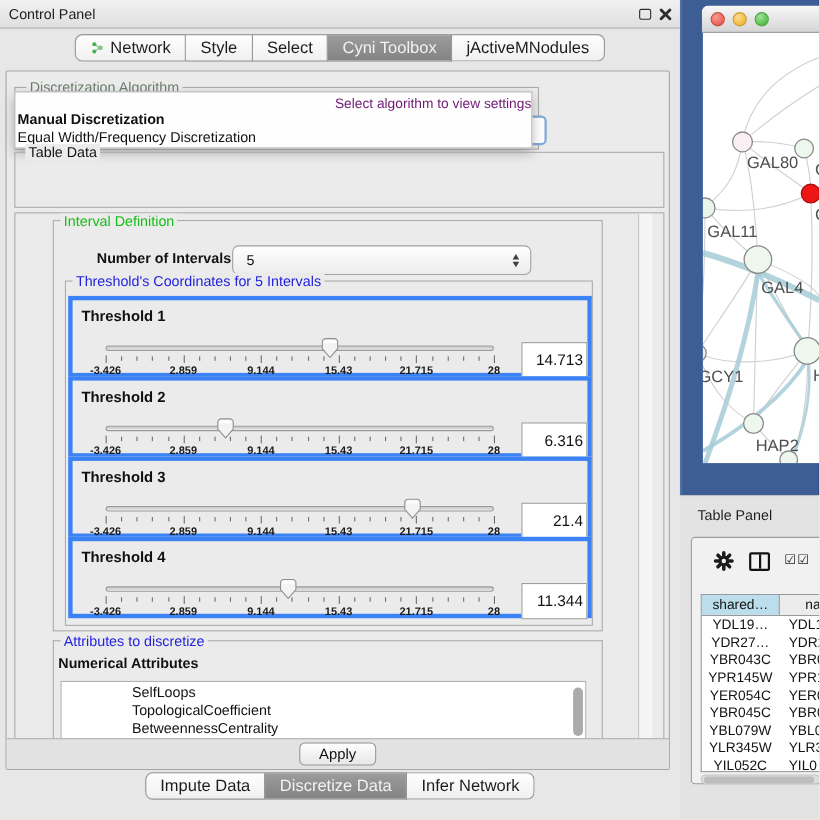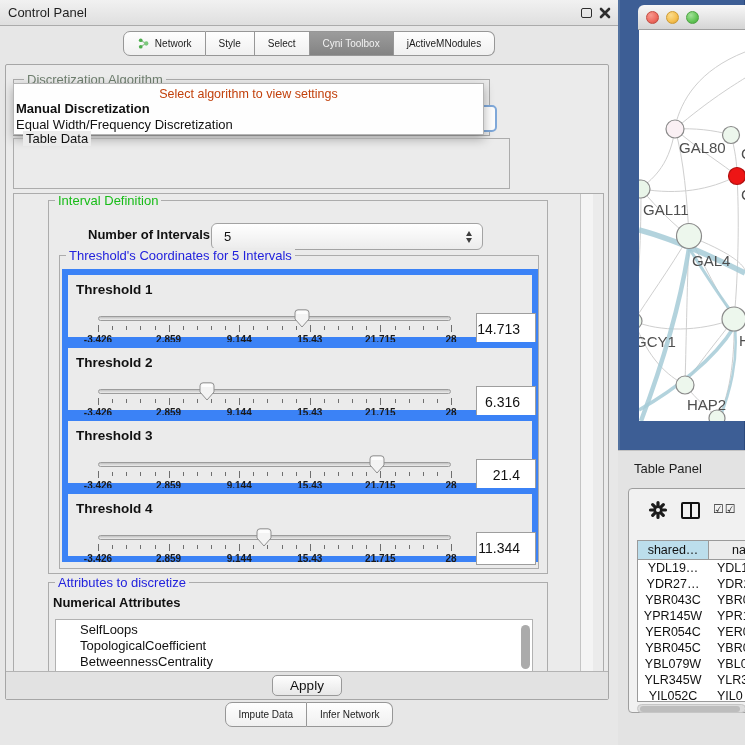--- a/index.html
+++ b/index.html
@@ -12,21 +12,21 @@
   #cp { left:0; top:0; width:618px; height:745px; background:#E7E7E7; }
   #cp-titlebar { left:0; top:0; width:618px; height:26px;
     background:linear-gradient(#F1F1F1,#DFDFDF); border-bottom:1px solid #ABABAB; }
   #cp-title { left:8px; top:0; line-height:25px; font-size:13px; color:#1E1E1E; }
   #float-btn { left:581px; top:8px; width:11px; height:10px; border:1.5px solid #2E2E2E; border-radius:2px; background:transparent; }
   #close-btn { left:599px; top:7px; width:12px; height:12px; }
 
   
   .segbar { display:flex; justify-content:center; }
   .seg { display:flex; align-items:center; gap:5px; height:25px; padding:0 13px;
-    font-size:10px; color:#1C1C1C; background:linear-gradient(#FEFEFE,#F0F0F0);
+    font-size:15px; color:#1C1C1C; background:linear-gradient(#FEFEFE,#F0F0F0);
     border:1px solid #979797; border-left:none; cursor:default; }
   .seg:first-child { border-left:1px solid #979797; border-radius:7px 0 0 7px; }
   .seg:last-child { border-radius:0 7px 7px 0; }
   .seg.active { background:linear-gradient(#9C9C9C,#838383); color:#F2F2F2; }
 
   #top-tabbar { left:0; top:31px; width:618px; }
   #bottom-tabbar { left:0; top:702px; width:618px; }
 
   #content-frame { left:5px; top:64px; width:604px; height:636px;
     border:1px solid #A6A6A6; background:#EBEBEB; border-radius:2px; }
@@ -34,25 +34,25 @@
   .group { position:absolute; border:1px solid #ACACAC; }
   .group-title { position:absolute; top:-8px; font-size:13px; background:#EBEBEB; padding:0 3px; white-space:nowrap; }
 
   #algo-group { left:7px; top:14px; width:477px; height:57px; }
   #algo-title { left:10px; color:#6F7F6F; }
   #algo-combo-fragment { left:465px; top:40px; width:26px; height:27px;
     background:#FDFDFD; border:2px solid #7FA8D9; border-radius:5px; }
 
   #algo-popup { left:7px; top:18px; width:471px; height:52px; background:#FEFEFE;
     border:1px solid #B5B5B5; box-shadow:0 4px 10px rgba(0,0,0,.3); }
-  #popup-hint { width:100%; text-align:center; margin-top:3px; font-size:12.5px; color:#c2410c; }
+  #popup-hint { width:100%; text-align:right; margin-top:3px; font-size:12.5px; color:#701a75; }
   .popup-opt { padding-left:2px; font-size:13px; line-height:15.5px; color:#111; }
   .popup-opt.selected { font-weight:bold; }
 
-  #tabledata-group { left:7px; top:73px; width:497px; height:51px; }
+  #tabledata-group { left:7px; top:73px; width:591px; height:51px; }
   #tabledata-title { left:9px; color:#111; }
 
   .combo { position:absolute; background:linear-gradient(#FFFFFF,#ECECEC);
     border:1px solid #A3A3A3; border-radius:6px; font-size:13px; color:#111; }
   .combo .combo-text { position:absolute; left:12px; top:0; line-height:25px; white-space:nowrap; }
   .spin { position:absolute; right:9px; top:50%; width:7px; height:14px; transform:translateY(-50%); }
   .spin:before, .spin:after { content:""; position:absolute; left:0; border-left:3.5px solid transparent; border-right:3.5px solid transparent; }
   .spin:before { top:1px; border-bottom:5px solid #3F3F3F; }
   .spin:after { bottom:1px; border-top:5px solid #3F3F3F; }
 
@@ -63,35 +63,35 @@
 
   #interval-group { left:34px; top:6px; width:500px; height:374px; }
   #interval-title { left:6px; color:#18BC18; }
   #num-label { left:39px; top:26px; font-size:13px; font-weight:bold; color:#111; }
   #num-combo { left:162px; top:22px; width:272px; height:27px; }
 
   #thresh-group { left:10px; top:54px; width:480px; height:314px; border:1px solid #ACACAC; position:absolute; }
   #thresh-title { left:6px; color:#2222DD; }
   #thresh-stack { position:absolute; left:2px; top:14px; width:476px; }
 
-  .tbox { position:relative; width:476px; height:74px; border:6px solid #3b82f6; background:#EBEBEB; margin-top:-1px; }
+  .tbox { position:relative; width:476px; height:74px; border:4px solid #3b82f6; background:#EBEBEB; margin-top:-1px; }
   .tbox-label { position:absolute; left:8px; top:7px; font-size:13.5px; font-weight:bold; color:#111; }
   .track { position:absolute; left:30px; top:41px; width:353px; height:5px; border:1px solid #9C9C9C; border-radius:3px; background:linear-gradient(#C2C2C2,#EDEDED); }
   .thumb { position:absolute; top:34px; width:16px; height:19px; }
   .tick { position:absolute; width:1px; background:#6E6E6E; }
   .tick.minor { top:51px; height:4px; }
   .tick.major { top:50px; height:7px; }
   .ticklabel { position:absolute; top:59px; transform:translateX(-50%); font-size:10px; font-weight:bold; color:#1A1A1A; white-space:nowrap; }
   .valuebox { position:absolute; left:408px; top:38px; width:60px; height:33px; background:#FFF; border:1px solid #9E9E9E;
-    font-size:14px; color:#111; text-align:right; line-height:31px; padding-right:15px; }
+    font-size:14px; color:#111; text-align:right; line-height:31px; padding-right:3px; }
 
   #attr-group { left:34px; top:388px; width:500px; height:95px; border-bottom:none; }
   #attr-title { left:6px; color:#2222DD; }
   #attr-sub { left:4px; top:12px; position:absolute; font-size:13px; font-weight:bold; color:#111;text-align:center; }
-  #attr-list { position:absolute; left:6px; top:36px; width:478px; height:53px; background:#FFF; border:1px solid #B2B2B2; overflow:hidden; }
+  #attr-list { position:absolute; left:6px; top:36px; width:478px; height:53px; background:#FFF; border:1px solid #B2B2B2; overflow:hidden;padding-left:40px; }
   .attr-item { padding-left:24px; font-size:13px; line-height:16px; color:#111; white-space:nowrap; }
   #attr-list-items { padding-top:2px; }
   #attr-scroll { position:absolute; right:2px; top:5px; width:9px; height:44px; background:#ABABAB; border-radius:5px; }
 
   #apply-strip { left:0; bottom:0; width:602px; height:28px; background:#E2E2E2; border-top:1px solid #B3B3B3; text-align:center; }
   #apply-btn { display:inline-block; margin-top:3px; height:21px; padding:0 17px; line-height:19px;
     background:linear-gradient(#FEFEFE,#E7E7E7); border:1px solid #999; border-radius:5px; font-size:13.5px; color:#111; }
 
   
   #rightcol { left:618px; top:0; width:127px; height:745px; overflow:hidden; }
@@ -382,20 +382,23 @@
 
       <div id="apply-strip" class="abs">
         <div id="apply-btn">Apply</div>
       </div>
     </div>
 
     <div id="bottom-tabbar" class="abs segbar">
         <div class="seg">
           <span>Impute Data</span>
         </div>
+        <div class="seg active">
+          <span>Discretize Data</span>
+        </div>
         <div class="seg">
           <span>Infer Network</span>
         </div>
       </div>
   </div>
 
   <div id="rightcol" class="abs">
 
     <div id="net-frame" class="abs">
       <div id="net-titlebar" class="abs">

